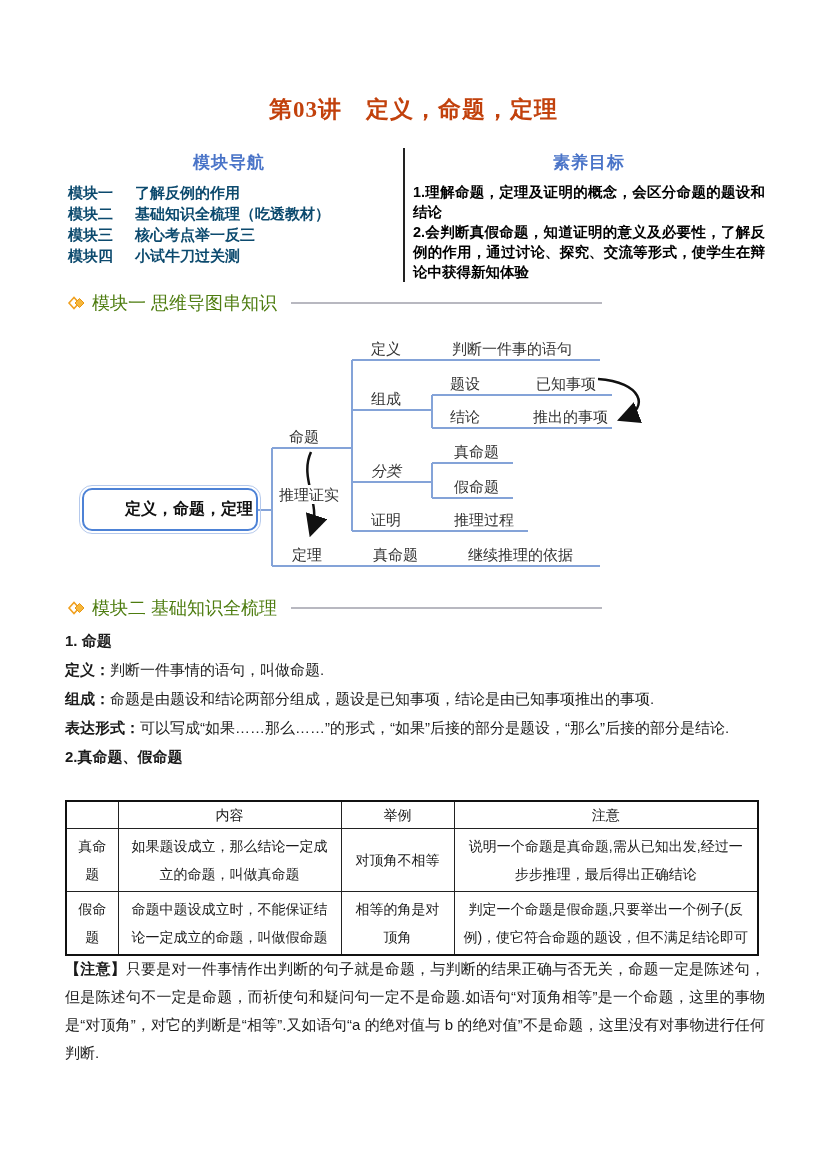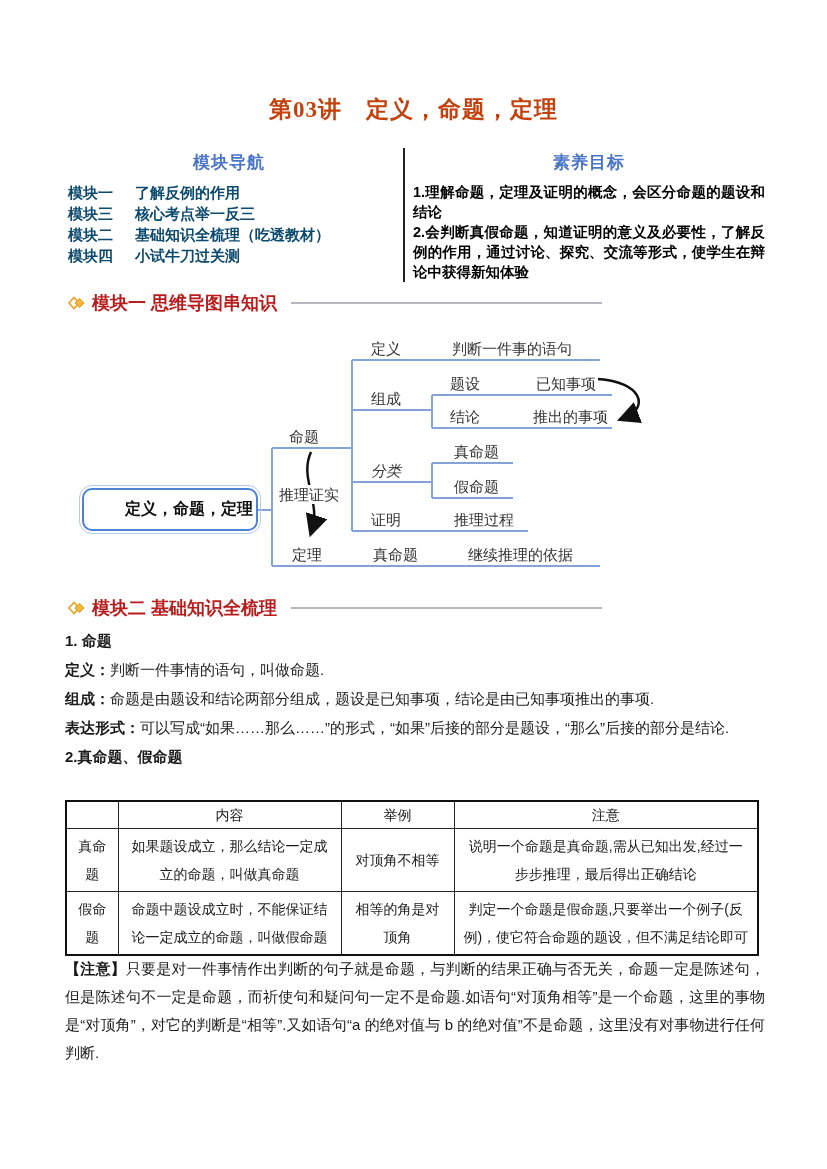--- a/index.html
+++ b/index.html
@@ -25,21 +25,21 @@
   .nav-list { padding-left: 3px; }
   .nav-item { display: flex; font-weight: 700; font-size: 15px; line-height: 21px; color: #0c4a6e; }
   .nav-item .nav-label { width: 67px; }
   .goals { font-weight: 700; font-size: 14.5px; line-height: 20px; text-align: justify; color: #000; }
   .goals p { margin: 0; }
 
   
   .sec-header { position: absolute; left: 65px; width: 537px; display: flex; align-items: center; gap: 6px; }
   .sec-header.s1 { top: 291px; }
   .sec-header.s2 { top: 596px; }
-  .sec-title { color: #b91c1c; font-weight: 700; font-size: 18px; white-space: nowrap; }
+  .sec-title { color: #4d7c0f; font-weight: 400; font-size: 18px; white-space: nowrap; }
   .sec-line { flex: 1; height: 2px; background: #b8b8c0; margin-left: 8px; }
 
   
   .mindmap { position: absolute; top: 330px; left: 0; width: 827px; height: 250px; }
   .mindmap svg.wires { position: absolute; top: 0; left: 0; z-index: 1; }
   .mm-label { position: absolute; z-index: 2; font-size: 15px; line-height: 19px; color: #333; white-space: nowrap; }
   .mm-root { position: absolute; z-index: 2; left: 82px; top: 158px; width: 176px; height: 43px;
     border: 2.5px solid #4d82d6; border-radius: 10px; outline: 1px solid #b5c9ec; outline-offset: 2px;
     display: flex; align-items: center; justify-content: center; font-weight: 700; font-size: 16px; color: #111; background: #fff; padding-left: 38px; }
   .mm-reasoning { background: #fff; padding: 0 2px; z-index: 3; }
@@ -77,26 +77,26 @@
         <span class="deco-title">模块导航</span>
         <span class="dot-diamond"></span>
         <span class="deco-line r"></span>
       </div>
       <div class="nav-list">
         <div class="nav-item">
           <span class="nav-label">模块一</span>
           <span class="nav-text">了解反例的作用</span>
         </div>
         <div class="nav-item">
+          <span class="nav-label">模块二</span>
+          <span class="nav-text">基础知识全梳理（吃透教材）</span>
+        </div>
+        <div class="nav-item">
           <span class="nav-label">模块三</span>
           <span class="nav-text">核心考点举一反三</span>
-        </div>
-        <div class="nav-item">
-          <span class="nav-label">模块二</span>
-          <span class="nav-text">基础知识全梳理（吃透教材）</span>
         </div>
         <div class="nav-item">
           <span class="nav-label">模块四</span>
           <span class="nav-text">小试牛刀过关测</span>
         </div>
       </div>
     </div>
     <div class="col-right">
       <div class="deco-header">
         <span class="deco-line l"></span>

